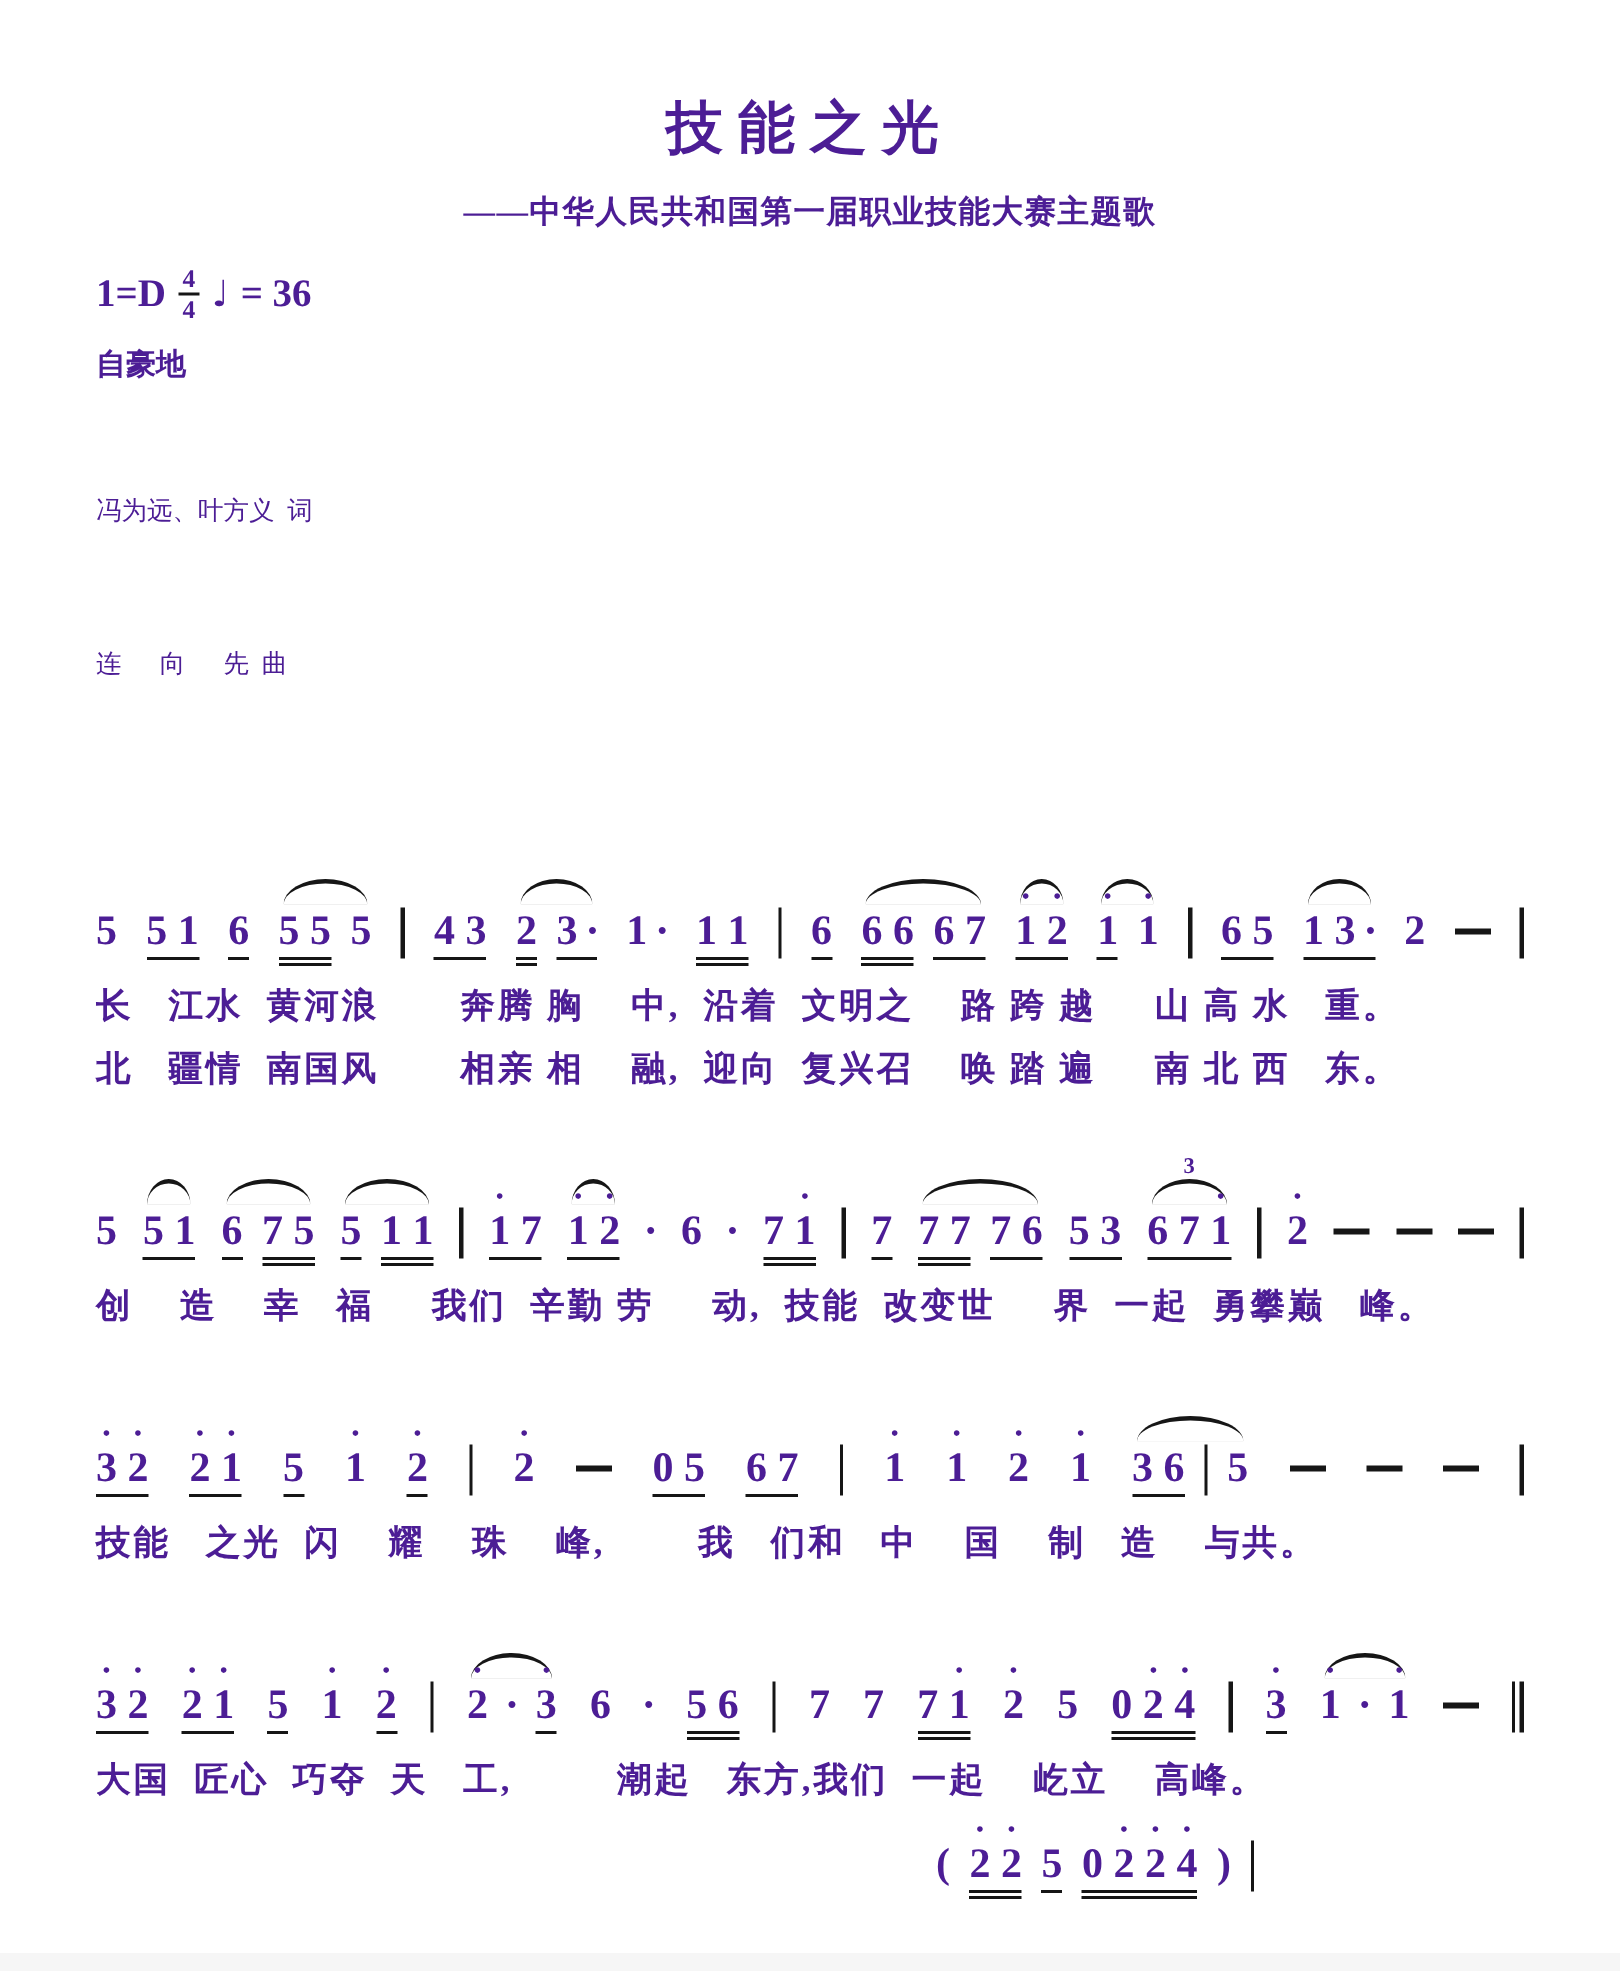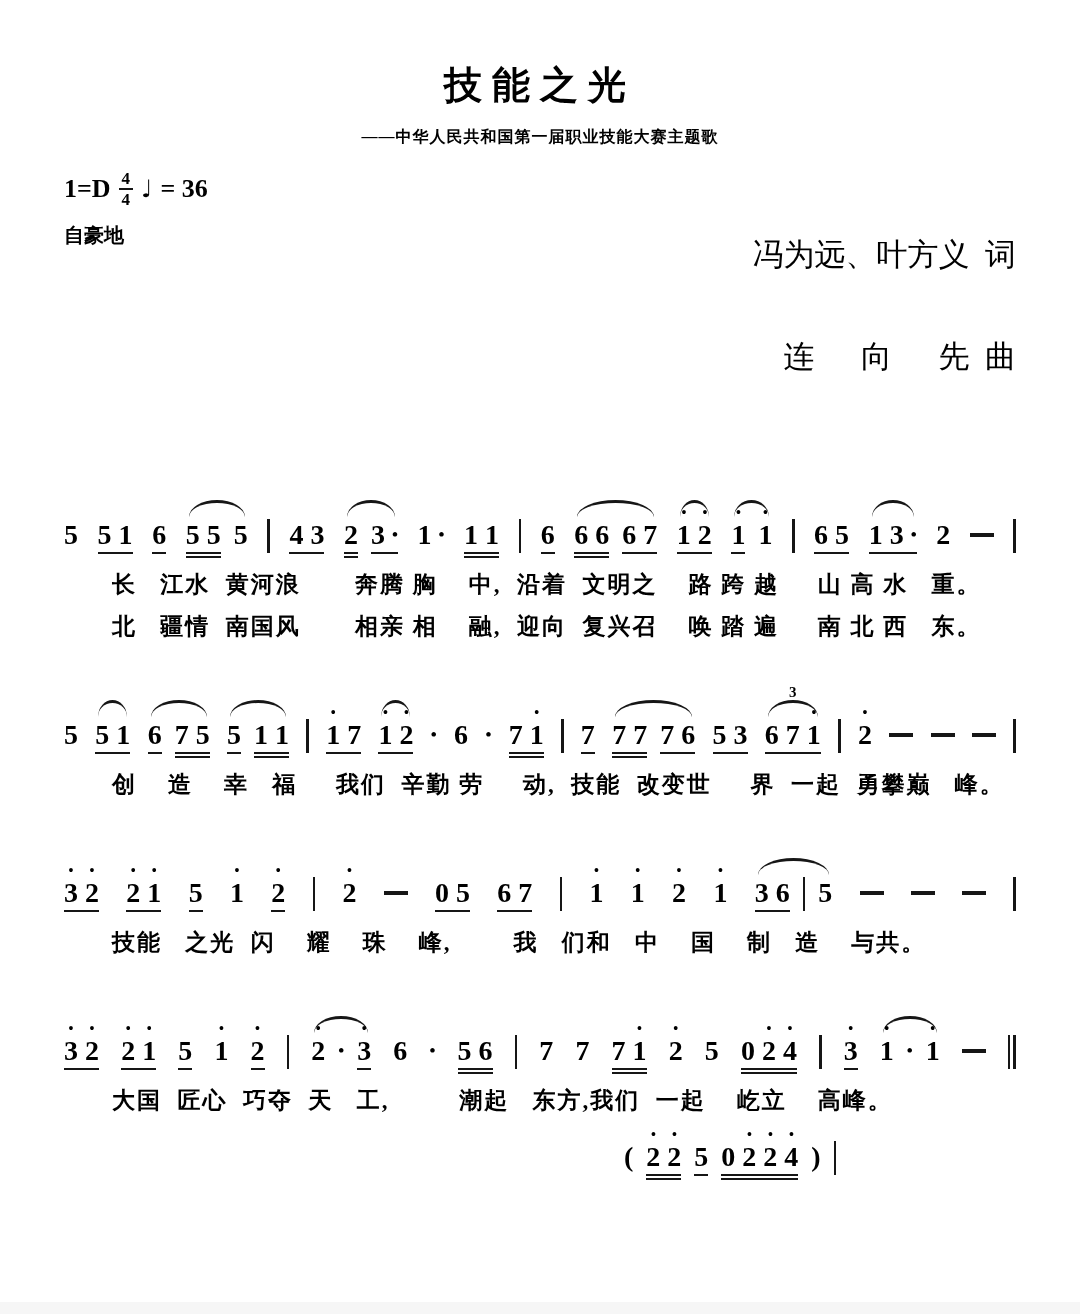--- a/index.html
+++ b/index.html
@@ -1,32 +1,32 @@
 <!DOCTYPE html>
 <html><head>
 <meta charset="utf-8">
 <style>
   html,body{margin:0;padding:0;background:#f6f6f6;}
   #page{
     width:1080px;height:1302px;margin:0 auto;background:#ffffff;
-    position:relative;overflow:hidden;color:#000000;
+    position:relative;overflow:hidden;color:#4c1d95;
     font-family:"Liberation Serif","DejaVu Serif",serif;
     box-sizing:border-box;padding:60px 64px 20px 64px;
   }
   
   .title{text-align:center;font-size:38px;font-weight:bold;letter-spacing:10px;}
-  .subtitle{text-align:center;font-size:16px;font-weight:bold;margin-top:16px;letter-spacing:1px;}
-  .meta-row{display:flex;justify-content:space-between;align-items:flex-start;margin-top:22px;}
+  .subtitle{text-align:center;font-size:21px;font-weight:bold;margin-top:16px;letter-spacing:1px;}
+  .meta-row{display:flex;justify-content:space-between;align-items:flex-start;margin-top:22px;flex-direction:column;}
   .keyline{font-size:26px;font-weight:bold;display:flex;align-items:center;gap:8px;}
   .timesig{display:inline-flex;flex-direction:column;align-items:center;font-size:17px;line-height:17px;font-weight:bold;}
   .timesig .top{border-bottom:2px solid #161616;padding:0 3px 1px 3px;}
   .timesig .bot{padding-top:1px;}
   .noteglyph{font-family:"DejaVu Sans",sans-serif;font-size:24px;}
   .expression{font-size:20px;font-weight:bold;margin-top:14px;}
-  .credits{text-align:right;font-size:31px;line-height:34px;white-space:pre;}
+  .credits{text-align:left;font-size:17px;line-height:34px;white-space:pre;}
   
   .system{margin-top:44px;}
   .music-line{display:flex;align-items:flex-end;gap:13px;padding-top:22px;}
   .music-line.justify{justify-content:space-between;}
   .tok{position:relative;display:inline-flex;align-items:flex-end;padding-bottom:8px;}
   .cb{display:inline-flex;flex-direction:column;align-items:center;}
   .cb + .cb{margin-left:7px;}
   .cdot{height:12px;line-height:10px;font-size:14px;font-weight:bold;}
   .cn{height:30px;display:flex;align-items:center;justify-content:center;
       font-size:28px;font-weight:bold;font-family:"Liberation Serif","DejaVu Serif",serif;}
@@ -35,21 +35,21 @@
   .u1{bottom:4px;} .u2{bottom:0;}
   .dashbar{width:24px;height:3.5px;background:#161616;}
   .bl{width:2.5px;height:34px;background:#161616;margin-bottom:5px;align-self:flex-end;}
   .blwrap{display:inline-flex;gap:3px;align-self:flex-end;}
   .grp{position:relative;display:inline-flex;align-items:flex-end;gap:13px;}
   .slur{position:absolute;top:-8px;left:3px;right:3px;height:14px;
         border-top:3px solid #161616;border-radius:50% 50% 0 0/100% 100% 0 0;}
   .tuplab{position:absolute;top:-24px;left:0;right:0;text-align:center;
           font-size:15px;font-weight:bold;}
   .lyric{font-size:23px;line-height:30px;margin-top:12px;white-space:pre;
-         letter-spacing:2px;font-weight:bold;margin-left:48px;}
+         letter-spacing:2px;font-weight:bold;}
   .notes2{padding-top:14px;margin-left:560px;}
 </style>
 </head>
 <body>
 
 <div id="page">
   <div class="title">技能之光</div>
   <div class="subtitle">——中华人民共和国第一届职业技能大赛主题歌</div>
 
   <div class="meta-row">

